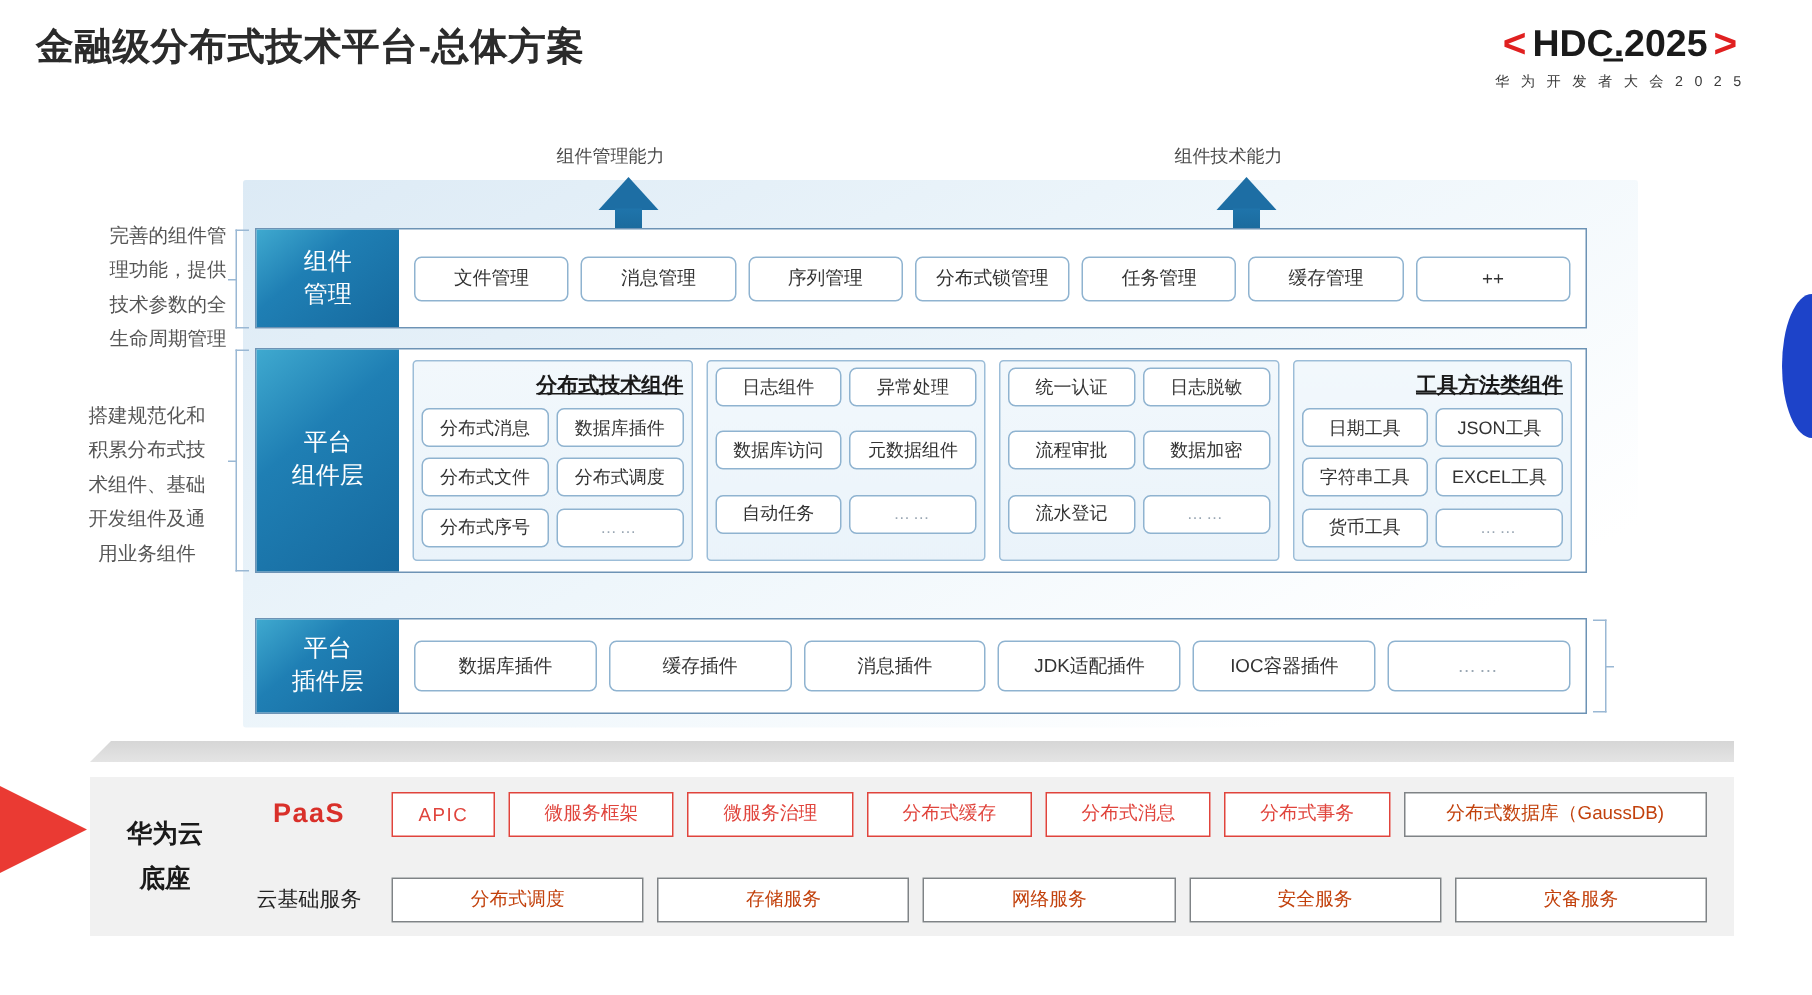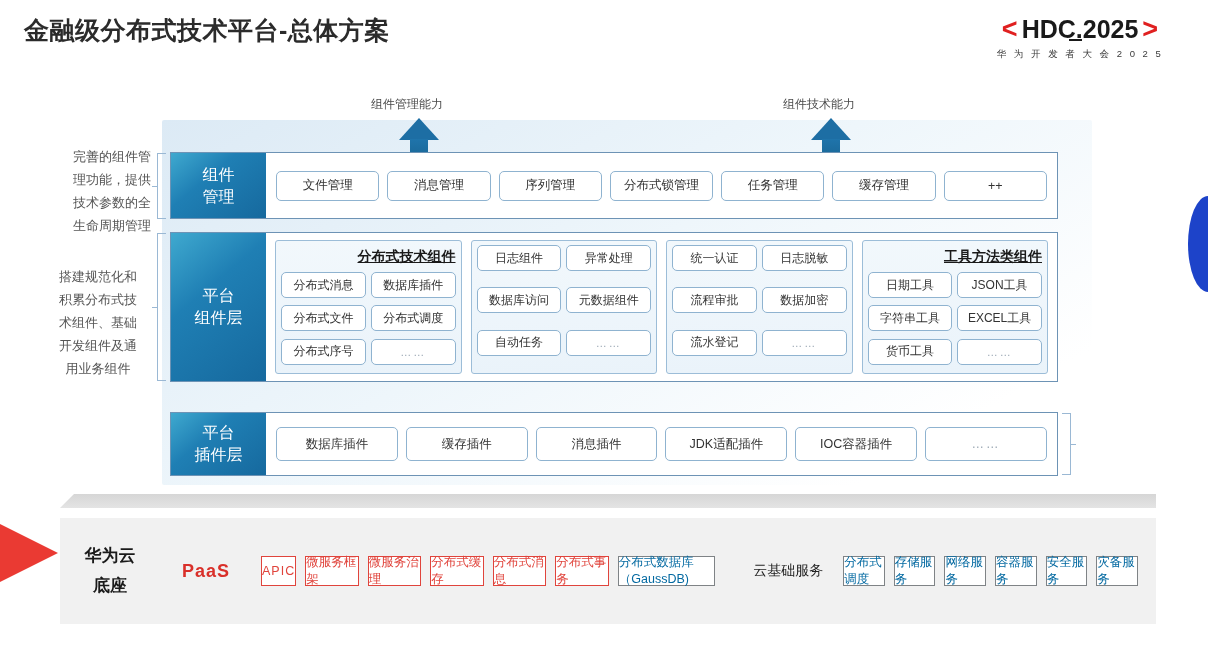--- a/index.html
+++ b/index.html
@@ -160,34 +160,34 @@
     background: #f1f1f1;
   }
   .platform-inner {
     position: absolute; left: 0; top: 0; width: 100%; height: 100%;
     display: flex; align-items: center;
   }
   .plat-title {
     flex: 0 0 100px; text-align: center;
     font-size: 17px; font-weight: bold; color: #1a1a1a; line-height: 30px;
   }
-  .plat-rows { flex: 1; display: flex; gap: 27px; padding-right: 18px; }
+  .plat-rows { flex: 1; display: flex; flex-direction: column; gap: 27px; padding-right: 18px; }
   .plat-row { display: flex; align-items: center; gap: 9px; }
   .plat-rowlabel {
     flex: 0 0 92px; text-align: center; font-size: 15px;
   }
   .plat-rowlabel.paas { color: #d9302a; font-weight: bold; font-size: 18px; letter-spacing: 1px; }
   .plat-rowlabel.base { color: #222; font-size: 14px; }
   .plat-cells { flex: 1; display: flex; gap: 9px; }
   .pcell {
     flex: 1; height: 30px; display: flex; align-items: center; justify-content: center;
     font-size: 12.5px; background: #fff;
   }
   .pcell.red { border: 1.4px solid #e0443c; color: #e0443c; }
-  .pcell.gray { border: 1.4px solid #7f8386; color: #0369a1; }
+  .pcell.gray { border: 1.4px solid #7f8386; color: #c2410c; }
   .pcell.wide { flex: 1.85; }
   .pcell.apic { flex: .62; letter-spacing: 1px; }
 </style>
 </head>
 <body>
 
 <div id="page">
 
   <div class="page-title">金融级分布式技术平台-总体方案</div>
 
@@ -345,21 +345,20 @@
             <div class="pcell gray wide">分布式数据库（GaussDB)</div>
           </div>
         </div>
 
         <div class="plat-row">
           <div class="plat-rowlabel base">云基础服务</div>
           <div class="plat-cells">
             <div class="pcell gray">分布式调度</div>
             <div class="pcell gray">存储服务</div>
             <div class="pcell gray">网络服务</div>
-            <div class="pcell gray">容器服务</div>
             <div class="pcell gray">安全服务</div>
             <div class="pcell gray">灾备服务</div>
           </div>
         </div>
 
       </div>
     </div>
   </div>
 
 </div>

